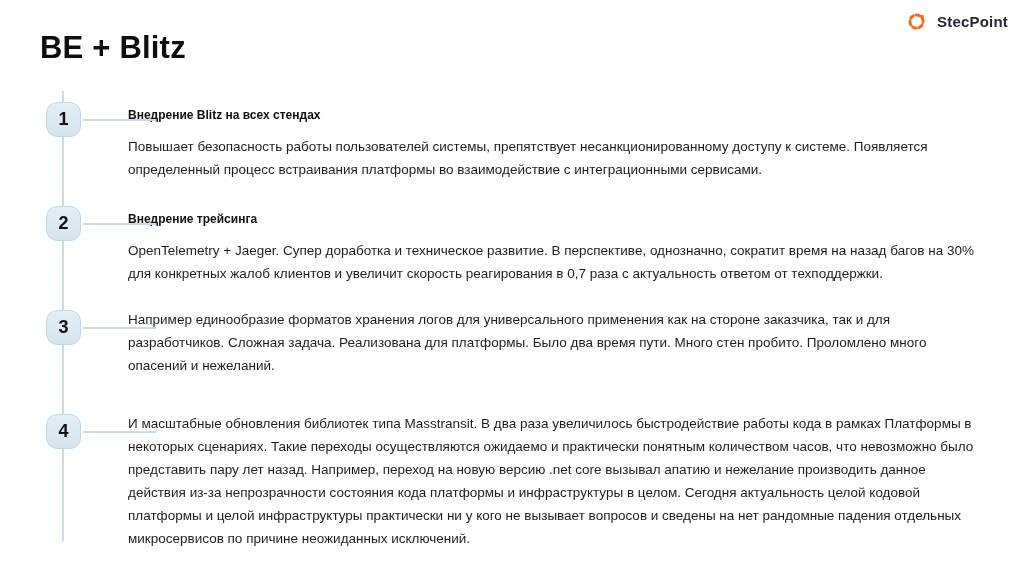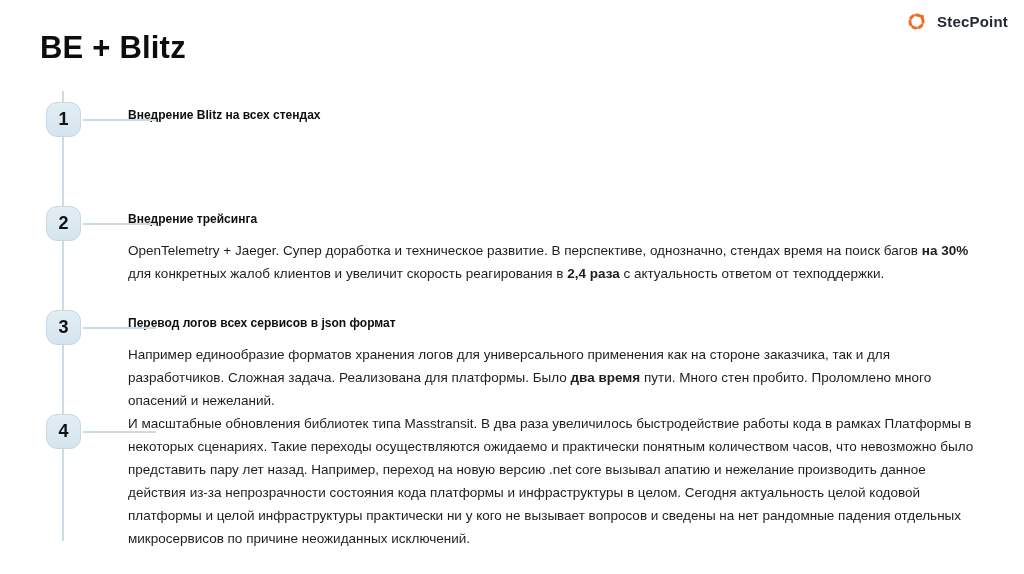--- a/index.html
+++ b/index.html
@@ -95,21 +95,21 @@
     color: #0f0f0f;
     margin-bottom: 13px;
   }
 
   .item-body {
     font-size: 13.5px;
     line-height: 23px;
     color: #1e1e1e;
     max-width: 852px;
   }
-  .item-body b { font-weight: 700; }
+  .item-body b { font-weight: 400; }
 </style>
 </head>
 <body>
 
 <h1 class="slide-title">BE + Blitz</h1>
 
 <div class="logo">
   <svg class="logo-icon" viewBox="0 0 24 24" aria-hidden="true">
     <circle cx="12" cy="12" r="7.5" fill="none" stroke="#f26b26" stroke-width="3.4" stroke-dasharray="4.2 3.4" stroke-linecap="round" transform="rotate(-25 12 12)"></circle>
     <circle cx="18.6" cy="6.2" r="1.9" fill="#f26b26"></circle>
@@ -118,33 +118,33 @@
 </div>
 
 <div class="timeline-line"></div>
 
 <div class="items">
 
     <div class="item">
       <div class="step-badge">1</div>
       <div class="connector"></div>
       <div class="item-title">Внедрение Blitz на всех стендах</div>
+      <div class="item-body"><span>Повышает безопасность работы пользователей системы, препятствует несанкционированному доступу к системе. Появляется определенный процесс встраивания платформы во взаимодействие с интеграционными сервисами.</span></div>
     </div>
 
     <div class="item">
       <div class="step-badge">2</div>
       <div class="connector"></div>
       <div class="item-title">Внедрение трейсинга</div>
-      <div class="item-body"><span>OpenTelemetry + Jaeger. Супер доработка и техническое развитие. В перспективе, однозначно, стендах время на поиск багов </span><b>на 30%</b><span> для конкретных жалоб клиентов и увеличит скорость реагирования в </span><b>2,4 раза</b><span> с актуальность ответом от техподдержки.</span></div>
+      <div class="item-body"><span>OpenTelemetry + Jaeger. Супер доработка и техническое развитие. В перспективе, однозначно, сократит время на назад багов </span><b>на 30%</b><span> для конкретных жалоб клиентов и увеличит скорость реагирования в </span><b>0,7 раза</b><span> с актуальность ответом от техподдержки.</span></div>
     </div>
 
     <div class="item">
       <div class="step-badge">3</div>
       <div class="connector"></div>
-      <div class="item-title">Перевод логов всех сервисов в json формат</div>
       <div class="item-body"><span>Например единообразие форматов хранения логов для универсального применения как на стороне заказчика, так и для разработчиков. Сложная задача. Реализована для платформы. Было </span><b>два время</b><span> пути. Много стен пробито. Проломлено много опасений и нежеланий.</span></div>
     </div>
 
     <div class="item">
       <div class="step-badge">4</div>
       <div class="connector"></div>
       <div class="item-body"><span>И масштабные обновления библиотек типа Masstransit. В два раза увеличилось быстродействие работы кода в рамках Платформы в некоторых сценариях. Такие переходы осуществляются ожидаемо и практически понятным количеством часов, что невозможно было представить пару лет назад. Например, переход на новую версию .net core вызывал апатию и нежелание производить данное действия из-за непрозрачности состояния кода платформы и инфраструктуры в целом. Сегодня актуальность целой кодовой платформы и целой инфраструктуры практически ни у кого не вызывает вопросов и сведены на нет рандомные падения отдельных микросервисов по причине неожиданных исключений.</span></div>
     </div>
   </div>
 

